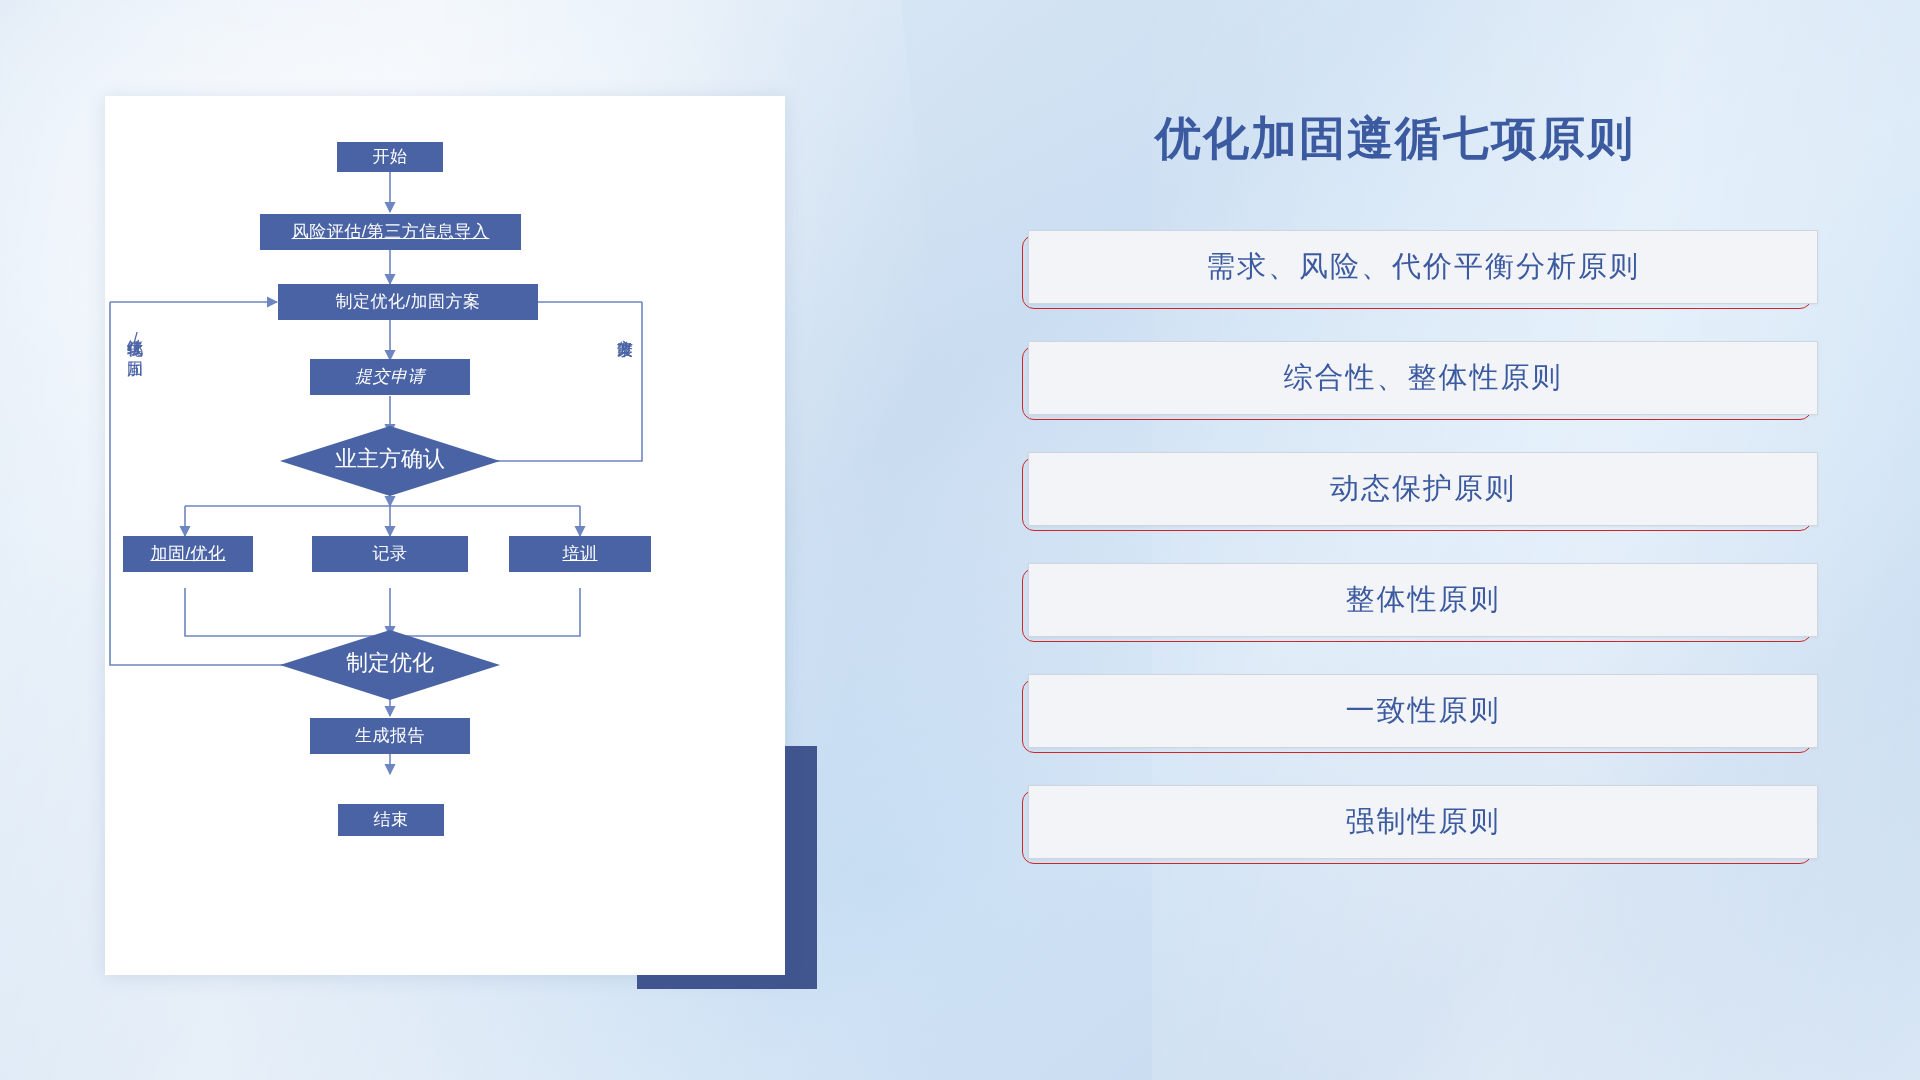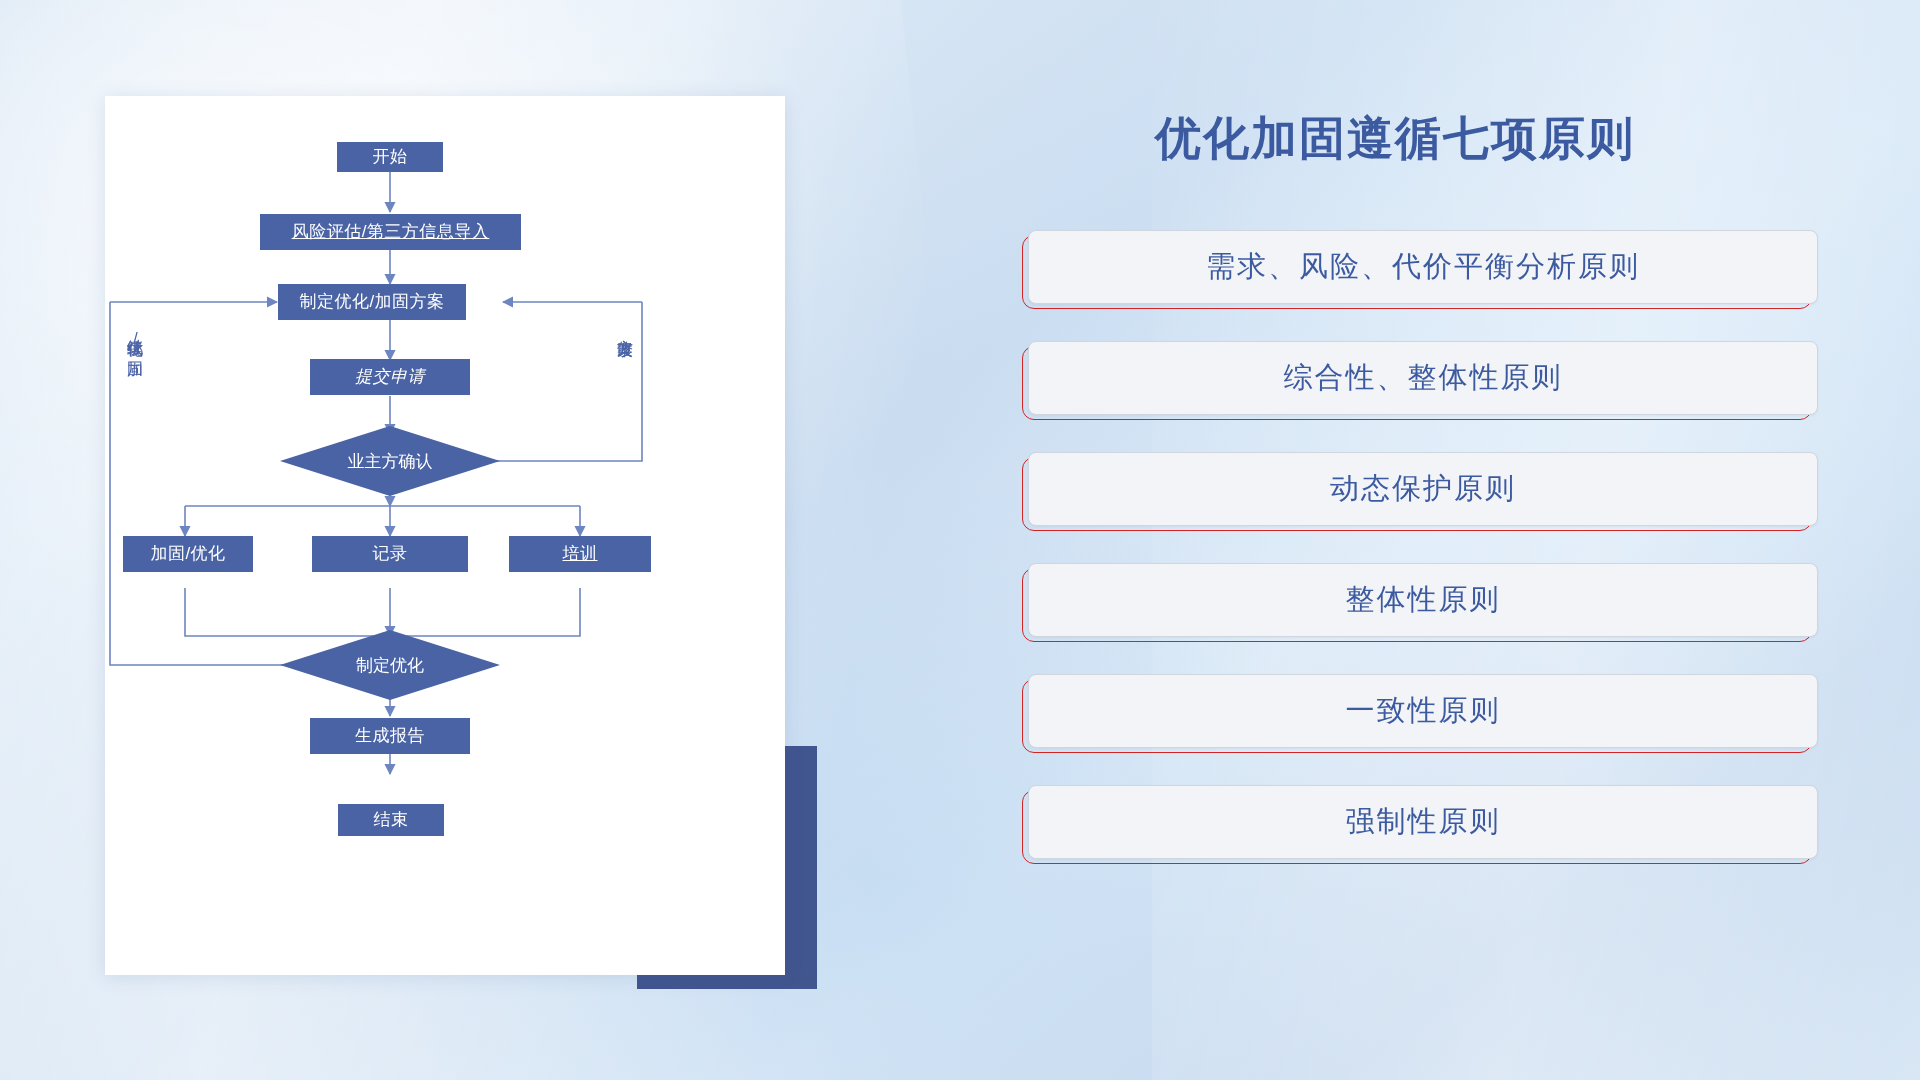--- a/index.html
+++ b/index.html
@@ -84,23 +84,23 @@
     display: flex;
     align-items: center;
     justify-content: center;
     white-space: nowrap;
     letter-spacing: 0.5px;
     z-index: 3;
   }
   .diamond-label {
     position: absolute;
     color: #ffffff;
-    font-size: 17px;
+    font-size: 22px;
     display: flex;
-    align-items: center;
+    align-items: flex-end;
     justify-content: center;
     white-space: nowrap;
     z-index: 4;
     pointer-events: none;
   }
   .side-label {
     position: absolute;
     color: #4a63a5;
     font-size: 16px;
     line-height: 1.25;
@@ -147,21 +147,21 @@
   }
   .principle .plate {
     position: absolute;
     left: 6px;
     top: 0;
     width: 790px;
     height: 74px;
     box-sizing: border-box;
     background: #f2f4f7;
     border: 1.4px solid #cfd6de;
-    border-radius: 8px;
+    border-radius: 0;
     display: flex;
     align-items: center;
     justify-content: center;
     font-size: 29px;
     color: #3c5aa0;
     letter-spacing: 2px;
     box-shadow: 0 1px 3px rgba(0,0,0,0.05);
   }
 </style>
 </head>
@@ -230,33 +230,33 @@
       </svg>
 
       <div class="node" style="left:232px; top:46px; width:106px; height:30px;">
         <span>开始</span>
       </div>
 
       <div class="node" style="left:155px; top:118px; width:261px; height:36px;text-decoration:underline;">
         <span>风险评估/第三方信息导入</span>
       </div>
 
-      <div class="node" style="left:173px; top:188px; width:188px; height:36px;">
+      <div class="node" style="left:173px; top:188px; width:260px; height:36px;">
         <span>制定优化/加固方案</span>
       </div>
 
       <div class="node" style="left:205px; top:263px; width:160px; height:36px;font-style:italic;">
         <span>提交申请</span>
       </div>
 
       <div class="diamond-label" style="left:205px; top:352px; width:160px; height:26px;">
         <span>业主方确认</span>
       </div>
 
-      <div class="node" style="left:18px; top:440px; width:130px; height:36px;">
+      <div class="node" style="left:18px; top:440px; width:130px; height:36px;text-decoration:underline;">
         <span>加固/优化</span>
       </div>
 
       <div class="node" style="left:207px; top:440px; width:156px; height:36px;">
         <span>记录</span>
       </div>
 
       <div class="node" style="left:404px; top:440px; width:142px; height:36px;text-decoration:underline;">
         <span>培训</span>
       </div>

